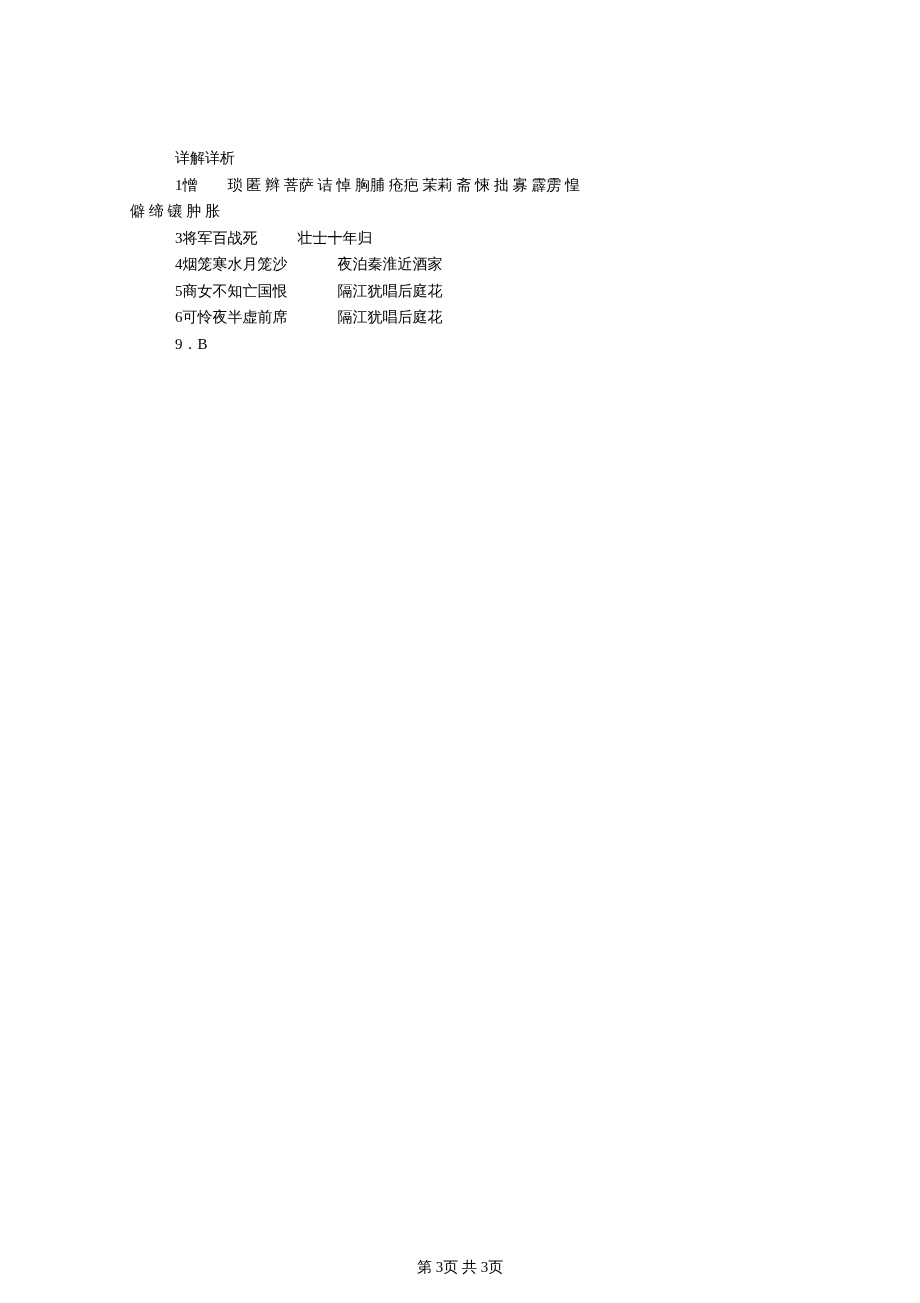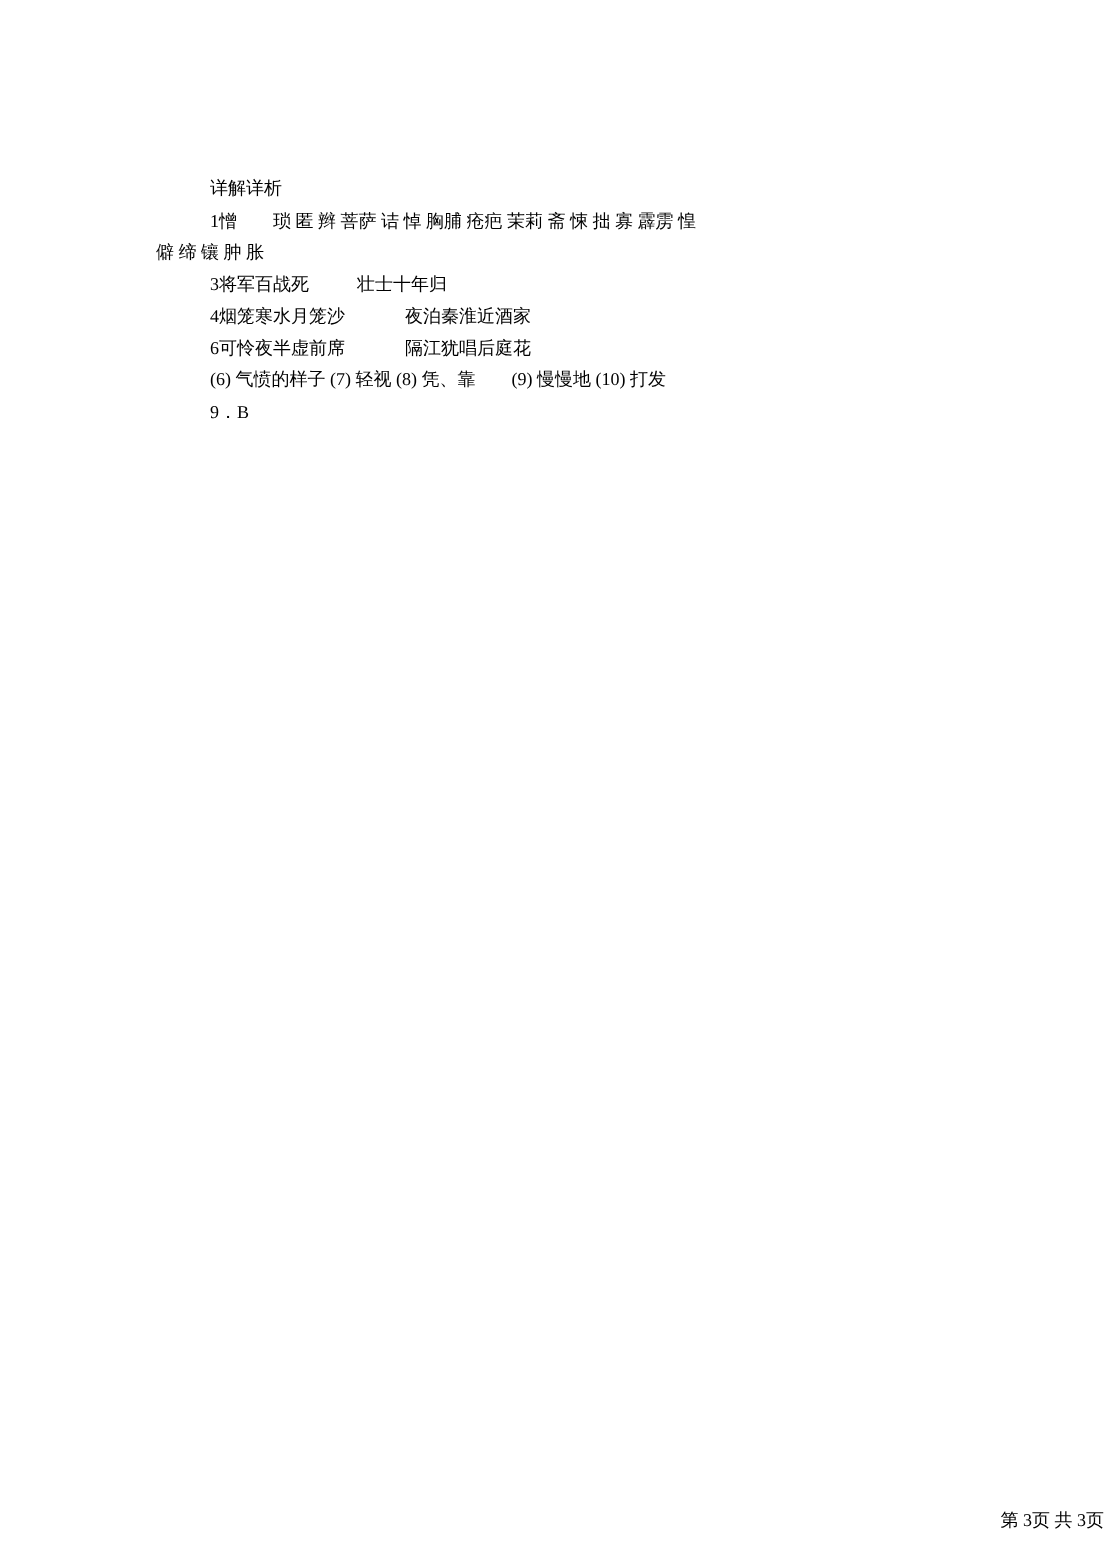--- a/index.html
+++ b/index.html
@@ -44,21 +44,21 @@
     }
     .gap-xl {
       display: inline-block;
       width: 40px;
     }
     .footer {
       position: absolute;
       bottom: 26px;
       left: 0;
       width: 100%;
-      text-align: right;
+      text-align: center;
       font-size: 15px;
     }
   </style>
 </head>
 <body>
 
 <div class="content">
   <div class="line indent-1">
     <span>详解详析</span>
   </div>
@@ -73,29 +73,29 @@
 
 
   <div class="line indent-1">
     <span>3将军百战死</span><span class="gap-xl"></span><span>壮士十年归</span>
   </div>
 
   <div class="line indent-1">
     <span>4烟笼寒水月笼沙</span><span class="gap-md"></span><span>夜泊秦淮近酒家</span>
   </div>
 
+  <div class="line indent-1">
+    <span>5商女不知亡国恨</span><span class="gap-md"></span><span>隔江犹唱后庭花</span>
+  </div>
 
   <div class="line indent-1">
     <span>6可怜夜半虚前席</span><span class="gap-md"></span><span>隔江犹唱后庭花</span>
   </div>
 
 
-  <div class="line indent-1">
-    <span> (6) 气愤的样子  (7) 轻视 (8) 凭、靠</span><span class="gap-sm"></span><span>(9) 慢慢地  (10) 打发</span>
-  </div>
 
 
   <div class="line indent-1">
     <span>9．B</span>
   </div>
 </div>
 
 <div class="footer">
   <span>第 3页 共 3页</span>
 </div>

